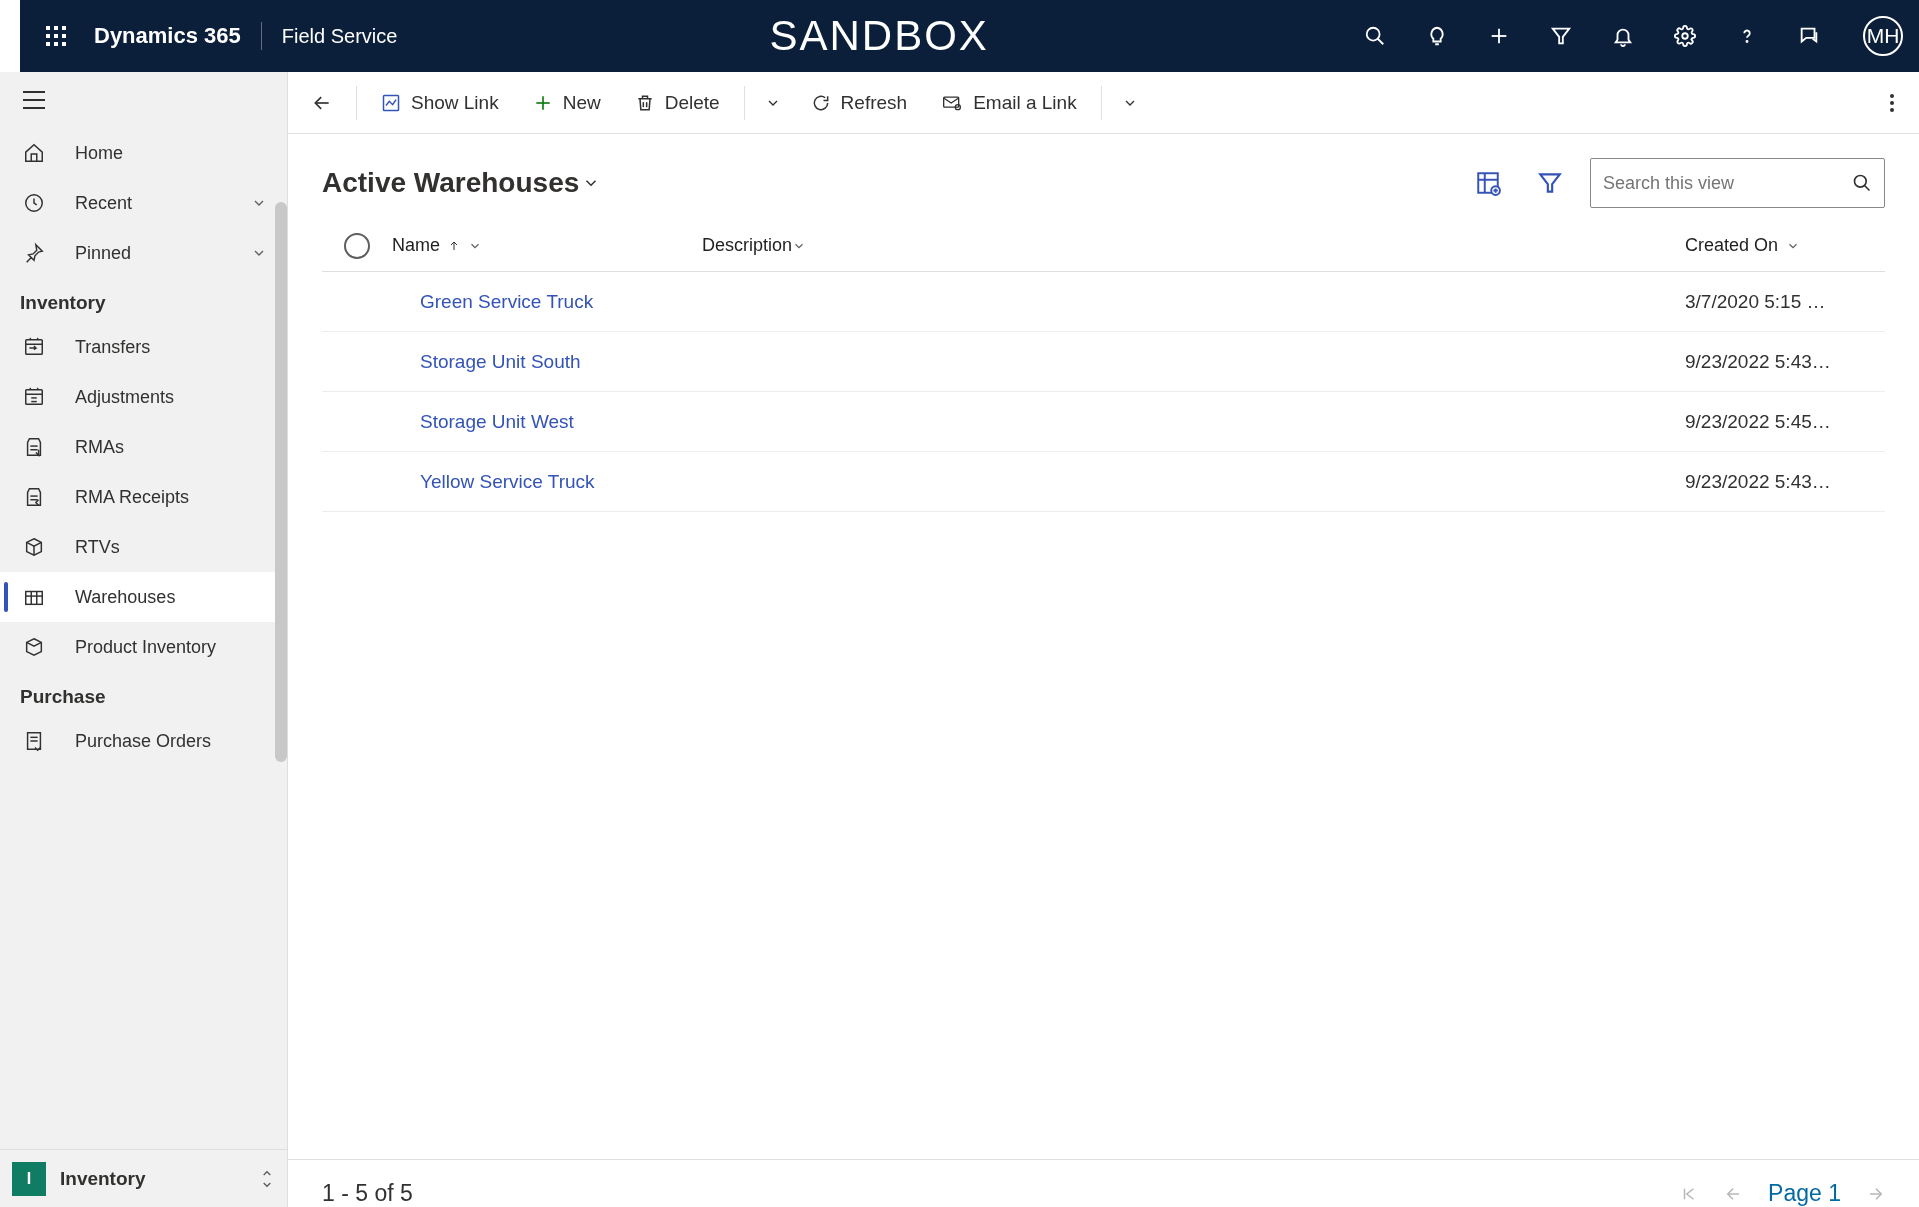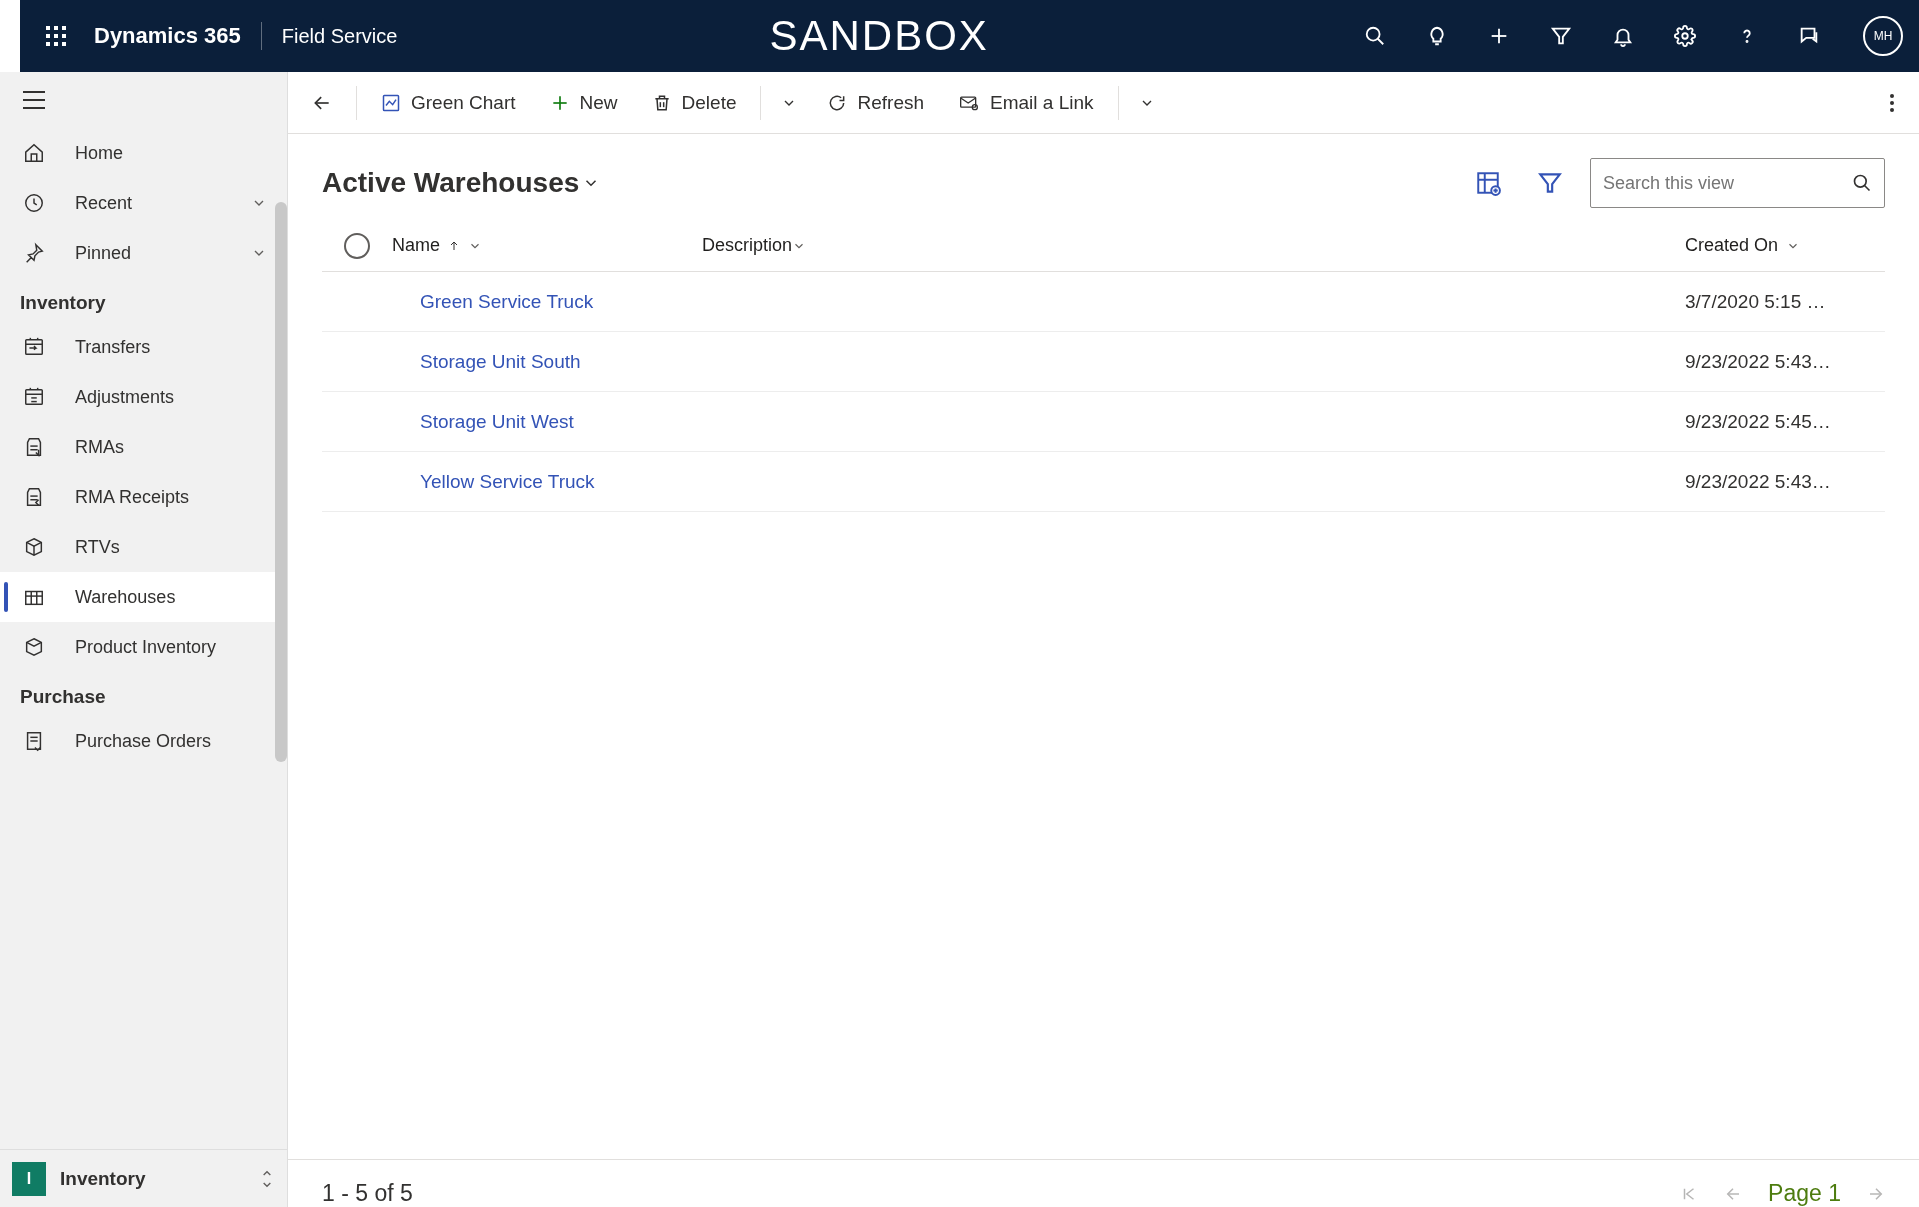--- a/index.html
+++ b/index.html
@@ -8,21 +8,21 @@
 
   
   .topbar { height: 72px; background: #0b1f3a; color: #fff; display: flex; align-items: center; padding: 0 16px; margin-left: 20px; }
   .topbar .waffle { width: 40px; height: 40px; display: flex; align-items: center; justify-content: center; cursor: pointer; }
   .topbar .brand { font-weight: 600; font-size: 22px; margin-left: 18px; }
   .topbar .divider-v { width: 1px; height: 28px; background: rgba(255,255,255,.35); margin: 0 20px; }
   .topbar .app-name { font-size: 20px; font-weight: 400; }
   .topbar .env { flex: 1; text-align: center; font-size: 42px; font-weight: 300; letter-spacing: 2px; }
   .topbar .right { display: flex; align-items: center; gap: 34px; }
   .topbar .icon-btn { width: 28px; height: 28px; display: flex; align-items: center; justify-content: center; cursor: pointer; }
-  .topbar .avatar { width: 40px; height: 40px; border: 2px solid #fff; border-radius: 50%; display: flex; align-items: center; justify-content: center; font-size: 12px; cursor: pointer; margin-left: 6px; }
+  .topbar .avatar { width: 40px; height: 40px; border: 2px solid #fff; border-radius: 50%; display: flex; align-items: center; justify-content: center; font-size: 21px; cursor: pointer; margin-left: 6px; }
 
   
   .main { flex: 1; display: flex; overflow: hidden; }
 
   
   .sidebar { width: 288px; background: #f1f1f1; border-right: 1px solid #dedede; display: flex; flex-direction: column; position: relative; }
   .sidebar .sb-scroll { flex: 1; overflow: hidden; }
   .sidebar .sb-header { height: 56px; display: flex; align-items: center; padding: 0 14px; }
   .sidebar .hamburger { width: 40px; height: 40px; display: flex; align-items: center; justify-content: center; cursor: pointer; }
   .sb-item { display: flex; align-items: center; height: 50px; padding: 0 20px; cursor: pointer; font-size: 18px; color: #323130; gap: 27px; position: relative; }
@@ -311,21 +311,21 @@
             <line x1="20" y1="12" x2="4" y2="12"></line>
             <polyline points="11 5 4 12 11 19"></polyline>
           </svg>
       </div>
       <div class="vsep"></div>
       <div class="btn">
         <svg width="20" height="20" viewBox="0 0 24 24" fill="none" stroke="#3353b6" stroke-width="1.8">
             <rect x="3" y="3" width="18" height="18" rx="1"></rect>
             <polyline points="6 15 10 10 14 14 18 8"></polyline>
           </svg>
-        <span>Green Chart</span>
+        <span>Show Link</span>
       </div>
       <div class="btn">
         <svg width="20" height="20" viewBox="0 0 24 24" fill="none" stroke="#107c10" stroke-width="2">
             <line x1="12" y1="4" x2="12" y2="20"></line>
             <line x1="4" y1="12" x2="20" y2="12"></line>
           </svg>
         <span>New</span>
       </div>
       <div class="btn">
         <svg width="20" height="20" viewBox="0 0 24 24" fill="none" class="ic" stroke-width="1.8">
@@ -474,21 +474,21 @@
               <line x1="6" y1="5" x2="6" y2="19"></line>
               <polyline points="18 5 9 12 18 19"></polyline>
             </svg>
         </span>
         <span class="disabled">
           <svg width="18" height="18" viewBox="0 0 24 24" fill="none" class="ic-grey" stroke-width="2">
               <line x1="20" y1="12" x2="5" y2="12"></line>
               <polyline points="12 5 5 12 12 19"></polyline>
             </svg>
         </span>
-        <span style="color:#4d7c0f">Page 1</span>
+        <span style="color:#0369a1">Page 1</span>
         <span class="disabled">
           <svg width="18" height="18" viewBox="0 0 24 24" fill="none" class="ic-grey" stroke-width="2">
               <line x1="4" y1="12" x2="19" y2="12"></line>
               <polyline points="12 5 19 12 12 19"></polyline>
             </svg>
         </span>
       </div>
     </div>
   </div>
 </div>

